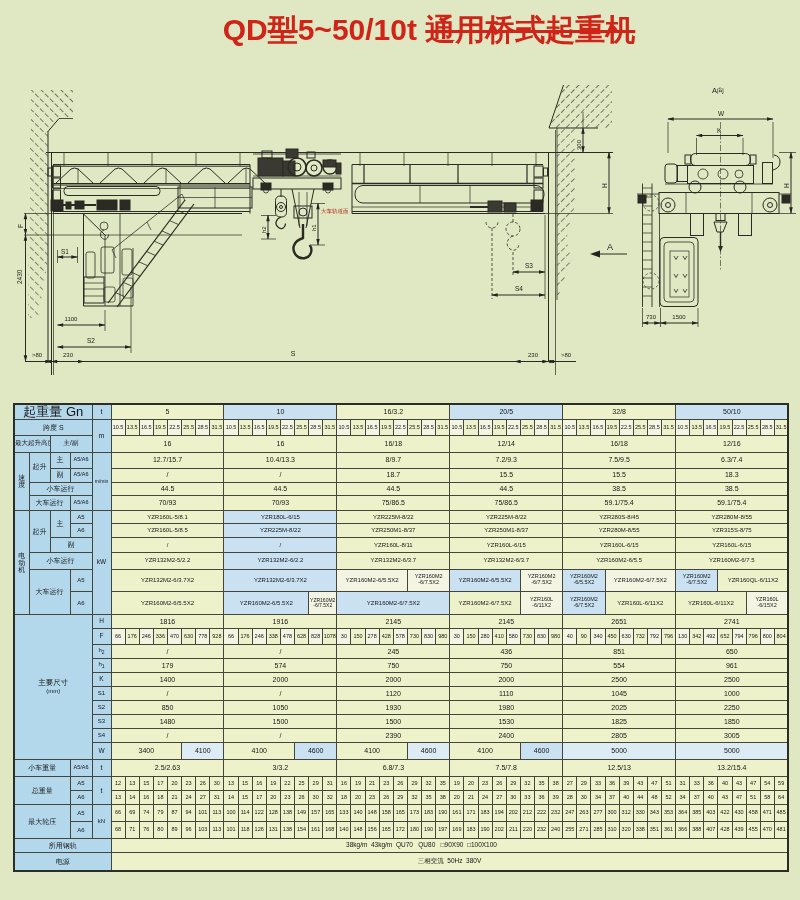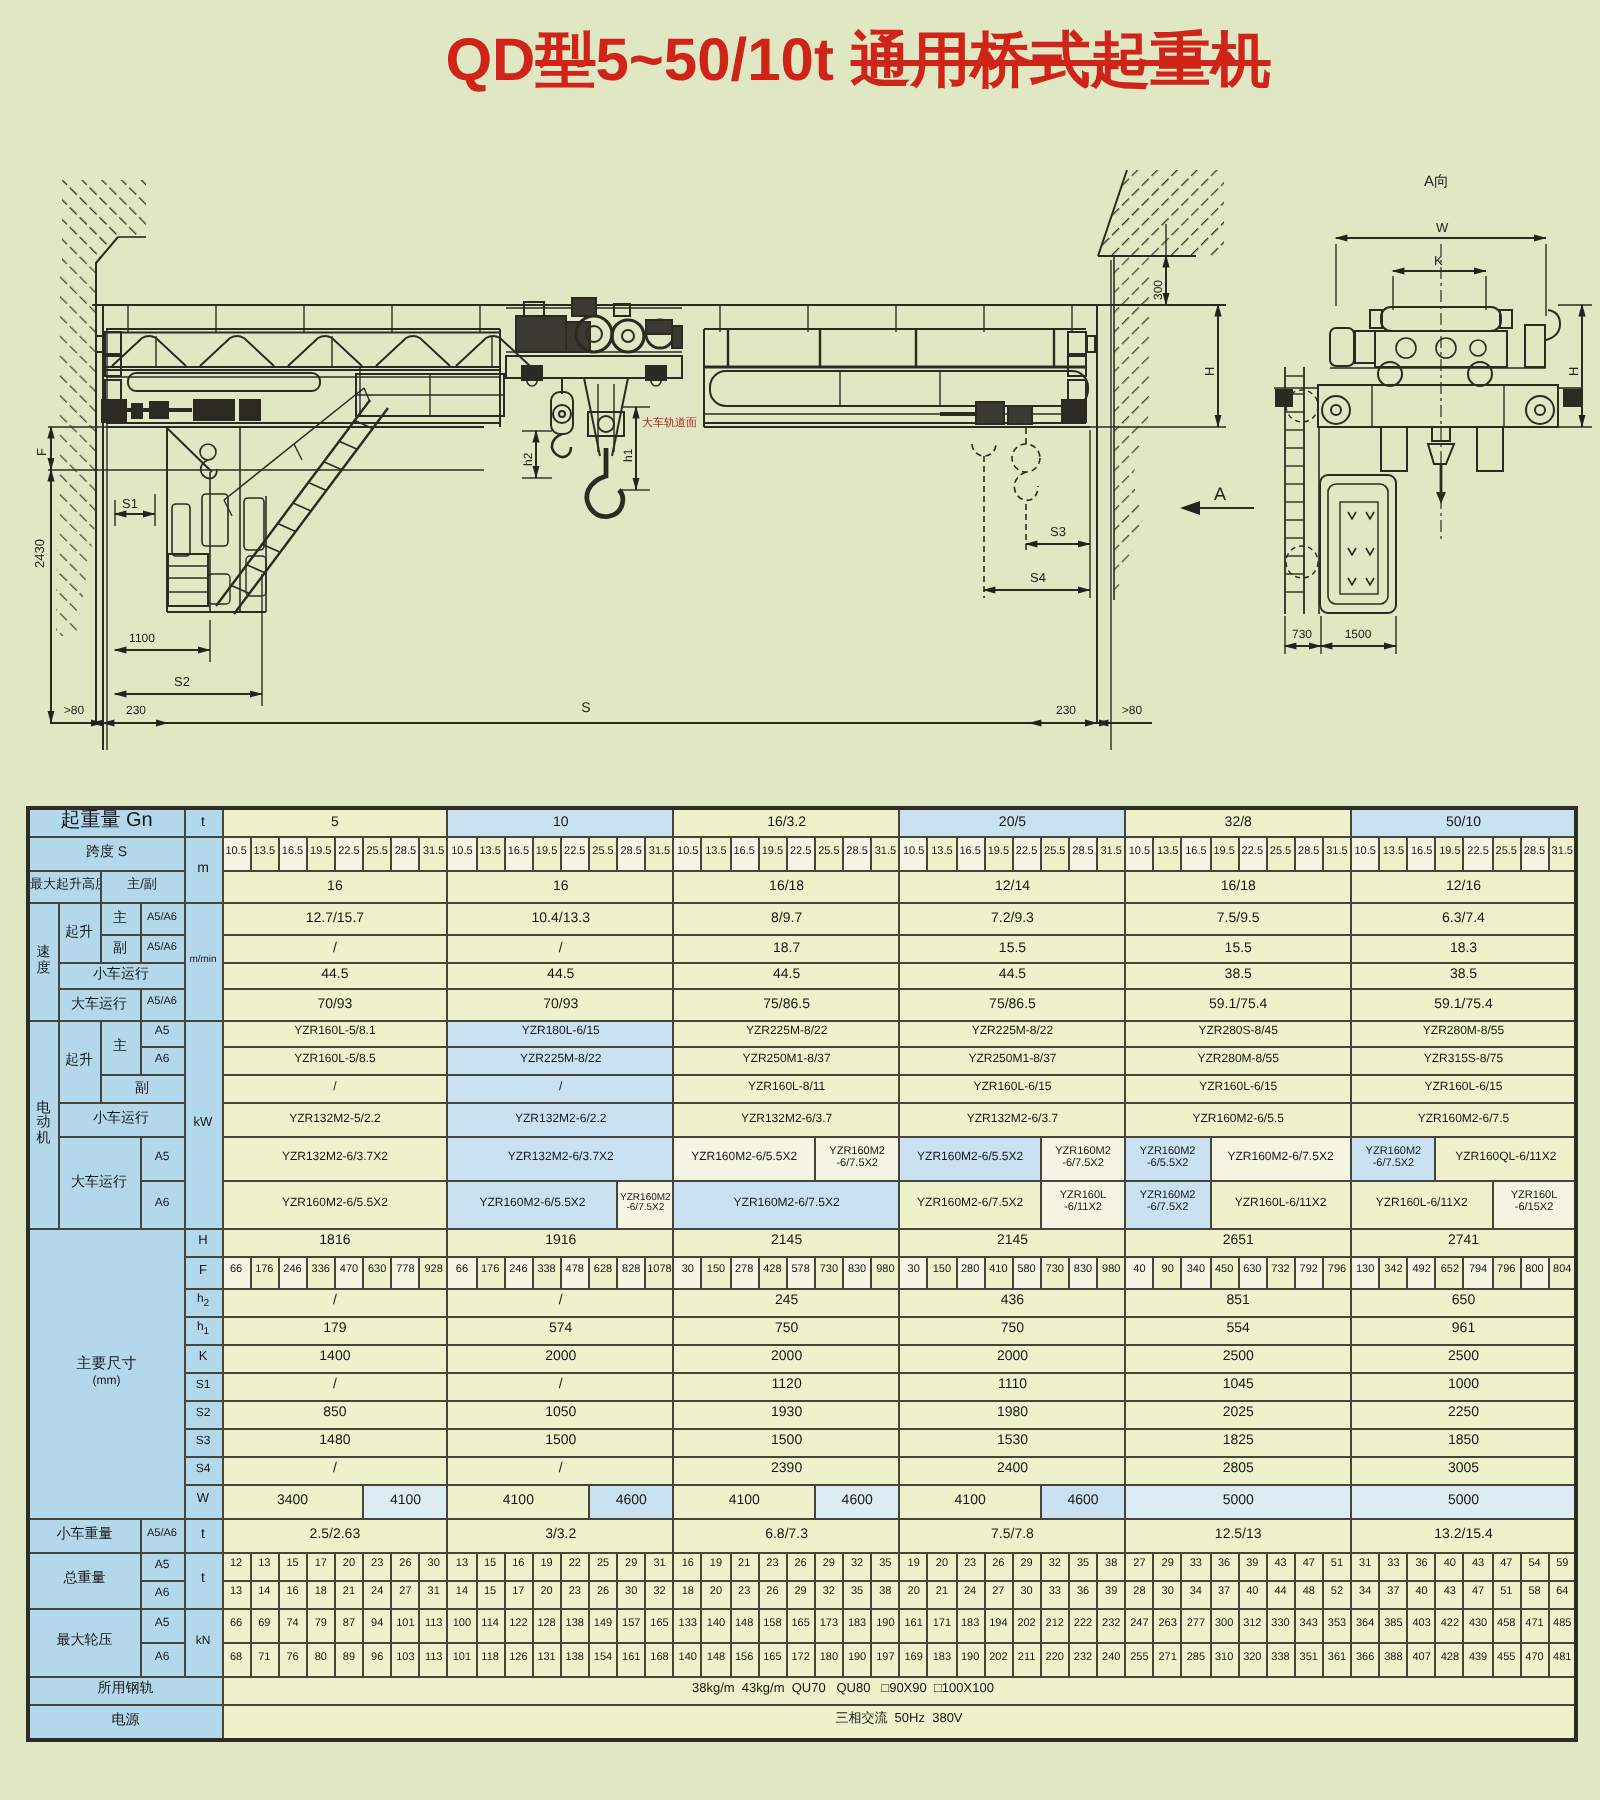--- a/index.html
+++ b/index.html
@@ -469,21 +469,21 @@
       <col style="width:14.12px">
       <col style="width:14.12px">
       <col style="width:14.12px">
       <col style="width:14.12px">
       <col style="width:14.12px">
       <col style="width:14.12px">
     </colgroup>
 
 <tbody>
       <tr style="height:14.5px">
-        <td class="hd" colspan="4" style="font-size:10px;margin-left:32px;">起重量 Gn</td>
+        <td class="hd" colspan="4" style="font-size:13px;margin-left:32px;">起重量 Gn</td>
         <td class="hd" style="font-size:7px;">t</td>
         <td class="y gl" colspan="8">5</td>
         <td class="b gl" colspan="8">10</td>
         <td class="y gl" colspan="8">16/3.2</td>
         <td class="b gl" colspan="8">20/5</td>
         <td class="y gl" colspan="8">32/8</td>
         <td class="b gl" colspan="8">50/10</td>
       </tr>
 
 <tr style="height:16.5px">

